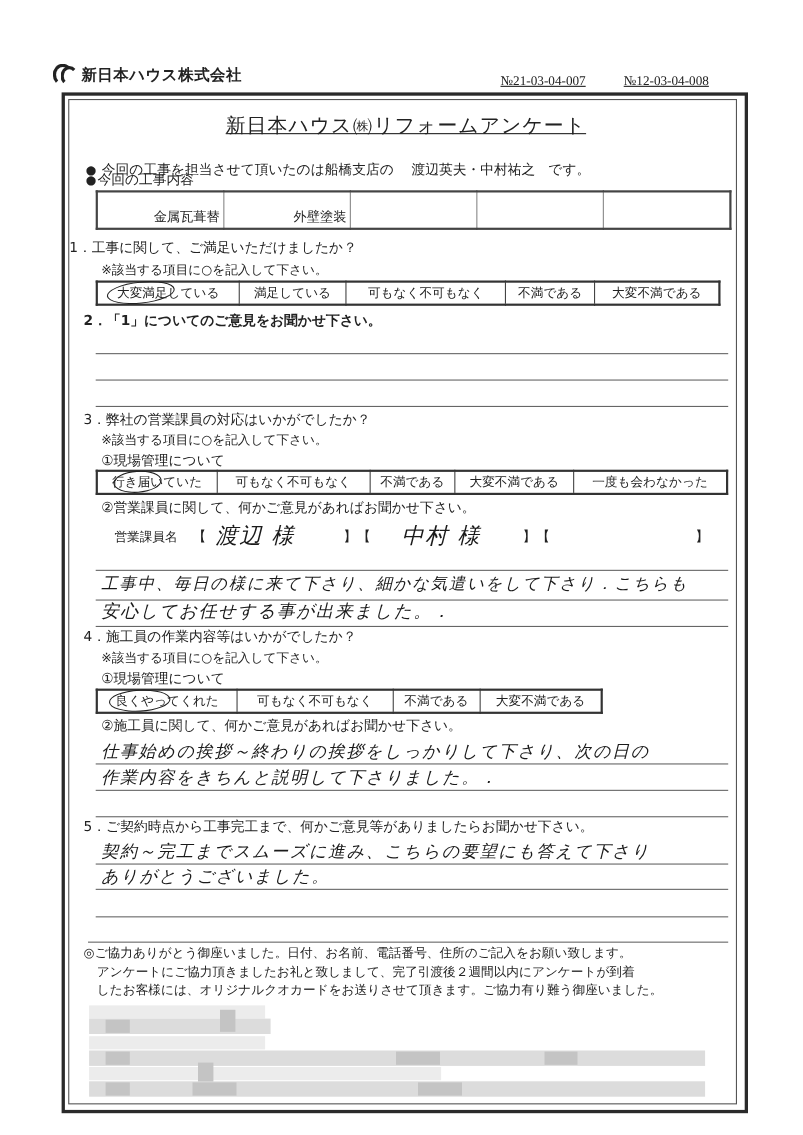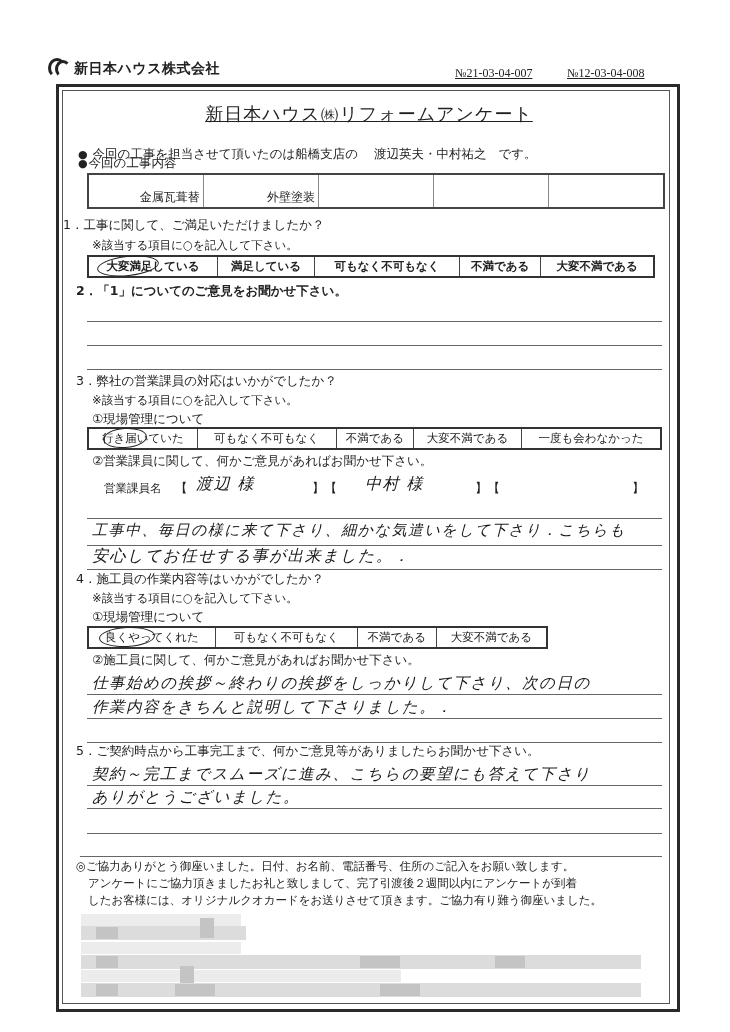--- a/index.html
+++ b/index.html
@@ -19,21 +19,21 @@
   .sm { font-size:11.5px; }
   .bullet::before { content:"●"; font-size:11px; margin-right:1px; }
   table.opts { border-collapse:collapse; position:absolute; font-size:11.5px; }
   table.opts td { border:1px solid #444; text-align:center; height:19px; padding:0; white-space:nowrap; }
   table.opts { border:2px solid #333; }
   .circled { position:relative; }
   .circle { position:absolute; border:1.5px solid #222; border-radius:50%; }
   table.work { border-collapse:collapse; position:absolute; left:87px; top:173px; width:578px; border:2px solid #444; }
   table.work td { border:1px solid #888; height:31px; vertical-align:bottom; font-size:12px; padding:0 3px 1px 3px; width:20%;text-align:right; }
   .rule { position:absolute; height:0; border-top:1px solid #666; }
-  .hand { position:absolute; font-family:"DejaVu Serif","Liberation Serif",serif; font-size:16px; font-style:italic; color:#1a1a1a; letter-spacing:1.5px; white-space:nowrap; }
+  .hand { position:absolute; font-family:"DejaVu Serif","Liberation Serif",serif; font-size:20px; font-style:italic; color:#1a1a1a; letter-spacing:1.5px; white-space:nowrap; }
   .blur { position:absolute; background:#dcdcdc; }
   .blur.d { background:#c4c4c4; }
   .blur.l { background:#ececec; }
 </style>
 </head>
 <body>
 
 <div class="abs logo">
   <div class="logo-mark">
     <span style="left:0;top:0;width:12px;height:14px;"></span>
@@ -63,21 +63,21 @@
     <td>外壁塗装</td>
     <td></td>
     <td></td>
     <td></td>
   </tr>
 </tbody>
   </table>
 
 <div class="abs line" style="left:63px; top:217px;">1．工事に関して、ご満足いただけましたか？</div>
 <div class="abs line sm" style="left:92px; top:238px;">※該当する項目に○を記入して下さい。</div>
-<table class="opts" style="left:87px; top:255px; width:568px;font-weight:bold;">
+<table class="opts" style="left:87px; top:255px; width:568px;">
   <tbody>
       <tr>
     <td class="circled"><span class="circle" style="left:8px;top:-1px;width:60px;height:18px;transform:rotate(-6deg);"></span><span>大変満足している</span></td>
     <td>満足している</td>
     <td>可もなく不可もなく</td>
     <td>不満である</td>
     <td>大変不満である</td>
   </tr>
 </tbody>
   </table>

